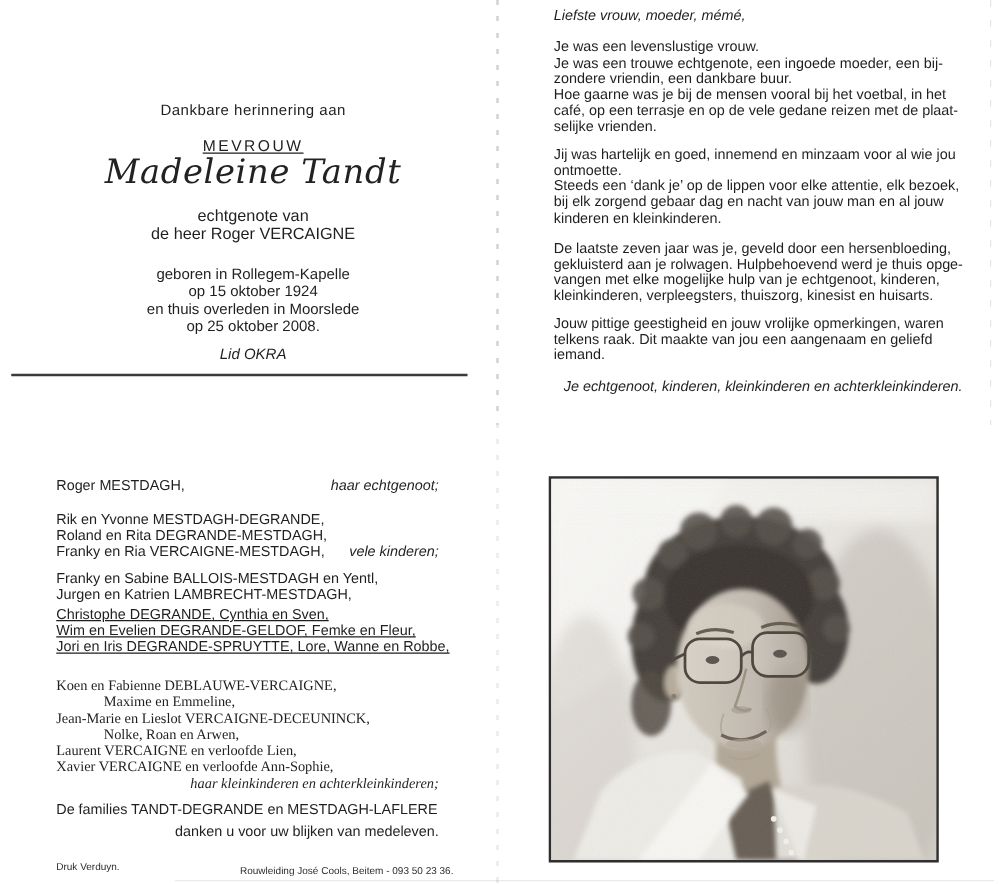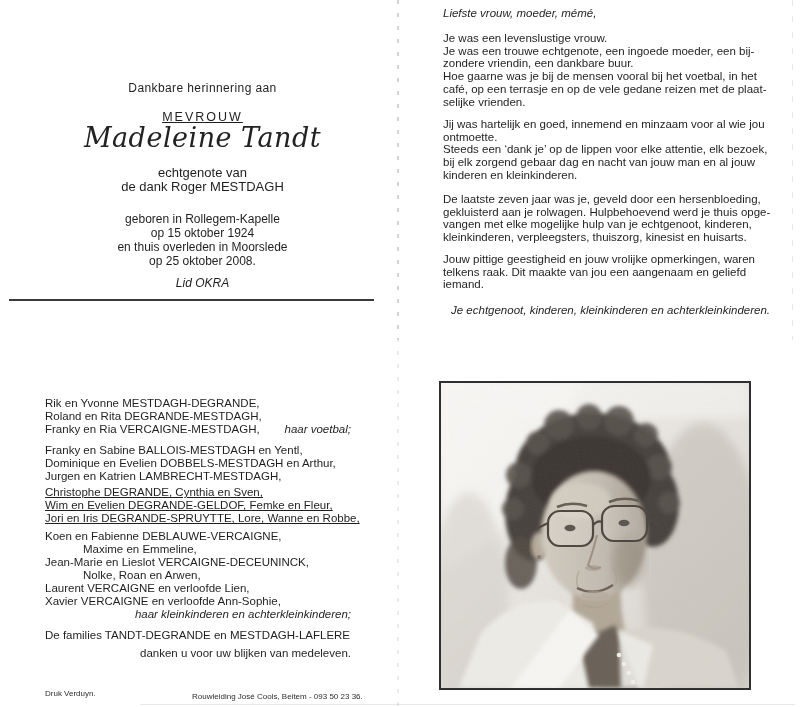--- a/index.html
+++ b/index.html
@@ -40,21 +40,21 @@
   .greeting{top:7px;font-style:italic;}
   .p1{top:32px;}
   .p2{top:118px;}
   .p3{top:193px;}
   .p4{top:253px;}
   .signature{top:304px;padding-left:8px;font-style:italic;}
 
   
   .family{position:absolute;left:45px;top:383px;width:306px;font-size:11.5px;line-height:13px;}
   .fgroup{margin:0;}
-  .g1{margin-top:14px;} .g2{margin-top:8px;} .g3{margin-top:3px;text-decoration:underline;} .g4{margin-top:5px;} .g5{margin-top:8px;}
+  .g1{margin-top:14px;} .g2{margin-top:8px;} .g3{margin-top:3px;text-decoration:underline;} .g4{margin-top:18px;font-family:Liberation Serif, serif;} .g5{margin-top:8px;}
   .frow{display:flex;justify-content:space-between;white-space:nowrap;}
   .frow .lab{font-style:italic;}
   .frow.indent{padding-left:38px;}
   .frow.r{justify-content:flex-end;}
   .frow.i{font-style:italic;}
   .frow.mt5{margin-top:5px;}
 
   
   .photo{
     position:absolute;left:439px;top:381px;width:312px;height:309px;
@@ -74,21 +74,21 @@
   <div class="fold"></div>
   <div class="fold-fade"></div>
   <div class="edge-right"></div>
   <div class="edge-bottom"></div>
 
   <section class="lheader">
     <div class="dedication">Dankbare herinnering aan</div>
     <div class="mevrouw">MEVROUW</div>
     <div class="script-name">Madeleine Tandt</div>
     <div class="spouse1">echtgenote van</div>
-    <div class="spouse2">de dank Roger MESTDAGH</div>
+    <div class="spouse2">de heer Roger VERCAIGNE</div>
     <div class="dates">geboren in Rollegem-Kapelle
 op 15 oktober 1924
 en thuis overleden in Moorslede
 op 25 oktober 2008.</div>
     <div class="membership">Lid OKRA</div>
     <div class="dash"></div>
   </section>
 
   <section class="rcol">
     <div class="blk greeting">Liefste vrouw, moeder, mémé,</div>
@@ -107,38 +107,41 @@
 gekluisterd aan je rolwagen. Hulpbehoevend werd je thuis opge-
 vangen met elke mogelijke hulp van je echtgenoot, kinderen,
 kleinkinderen, verpleegsters, thuiszorg, kinesist en huisarts.</div>
     <div class="blk p4">Jouw pittige geestigheid en jouw vrolijke opmerkingen, waren
 telkens raak. Dit maakte van jou een aangenaam en geliefd
 iemand.</div>
     <div class="blk signature">Je echtgenoot, kinderen, kleinkinderen en achterkleinkinderen.</div>
   </section>
 
   <section class="family">
+    <div class="fgroup g0">
+      <div class="frow">
+        <span>Roger MESTDAGH,</span>
+        <span class="lab">haar echtgenoot;</span>
+      </div>
+    </div>
     <div class="fgroup g1">
       <div class="frow">
           <span>Rik en Yvonne MESTDAGH-DEGRANDE,</span>
         </div>
       <div class="frow">
           <span>Roland en Rita DEGRANDE-MESTDAGH,</span>
         </div>
       <div class="frow">
         <span>Franky en Ria VERCAIGNE-MESTDAGH,</span>
-        <span class="lab">haar voetbal;</span>
+        <span class="lab">vele kinderen;</span>
       </div>
     </div>
     <div class="fgroup g2">
       <div class="frow">
           <span>Franky en Sabine BALLOIS-MESTDAGH en Yentl,</span>
-        </div>
-      <div class="frow">
-          <span>Dominique en Evelien DOBBELS-MESTDAGH en Arthur,</span>
         </div>
       <div class="frow">
           <span>Jurgen en Katrien LAMBRECHT-MESTDAGH,</span>
         </div>
     </div>
     <div class="fgroup g3">
       <div class="frow">
           <span>Christophe DEGRANDE, Cynthia en Sven,</span>
         </div>
       <div class="frow">

